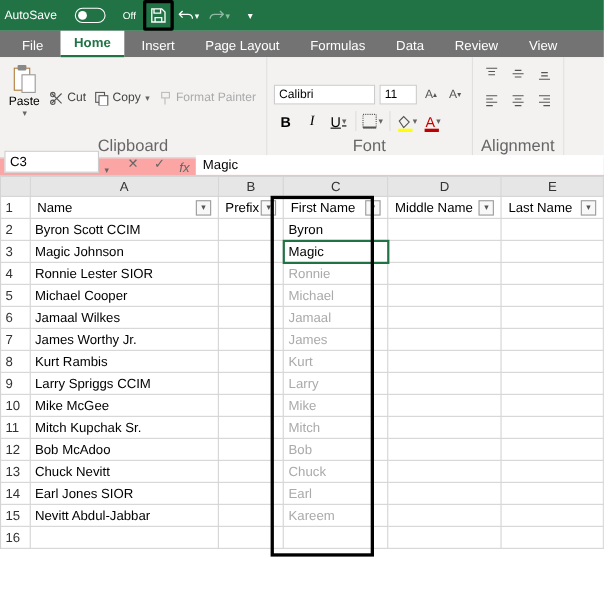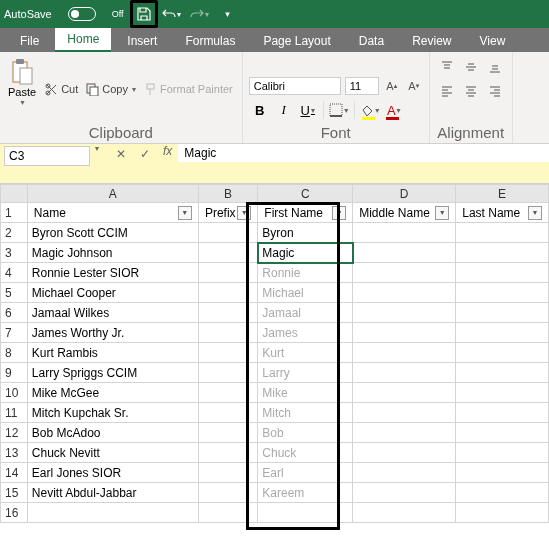--- a/index.html
+++ b/index.html
@@ -9,21 +9,21 @@
 .autosave { display: flex; align-items: center; gap: 16px; font-size: 11px; margin-right: 6px; }
 .toggle { width: 28px; height: 14px; border: 1px solid #fff; border-radius: 8px; position: relative; }
 .toggle::after { content: ""; position: absolute; width: 8px; height: 8px; border-radius: 50%; background: #fff; top: 2px; left: 2px; }
 .qat-btn { width: 28px; height: 28px; display: flex; align-items: center; justify-content: center; color: #fff; }
 .qat-btn.disabled { opacity: 0.5; }
 .save-highlight { border: 3px solid #000; border-radius: 2px; }
 
 .tabs { display: flex; background: #737373; height: 24px; align-items: flex-end; padding-left: 8px; gap: 4px; }
 .tab { padding: 4px 12px; color: #fff; font-size: 12px; cursor: pointer; }
 .tab.active { background: #fff; color: #217346; }
-.tab.home { border-bottom: 2px solid #217346; font-weight: 400; }
+.tab.home { border-bottom: 2px solid #217346; font-weight: 700; }
 
 .ribbon { background: #f3f2f1; border-bottom: 1px solid #d0d0d0; height: 92px; display: flex; }
 .group { display: flex; flex-direction: column; border-right: 1px solid #e0e0e0; padding: 4px 6px 2px; }
 .group-label { font-size: 15px; color: #666; text-align: center; margin-top: auto; padding-top: 2px; }
 .group-content { display: flex; gap: 4px; flex: 1; }
 .paste-btn { display: flex; flex-direction: column; align-items: center; padding: 2px; }
 .paste-icon { width: 28px; height: 28px; display: flex; align-items: center; justify-content: center; }
 .small-btns { display: flex; flex-direction: row; gap: 2px; font-size: 11px; color: #444; }
 .small-btn { display: flex; align-items: center; gap: 3px; padding: 1px 3px; }
 .small-btn.disabled { color: #aaa; }
@@ -37,21 +37,21 @@
 .fmt-b { font-weight: bold; }
 .fmt-i { font-style: italic; font-family: Georgia, serif; }
 .fmt-u { text-decoration: underline; }
 .sep { width: 1px; height: 18px; background: #ddd; margin: 0 2px; }
 .color-btn { position: relative; }
 .color-underline { position: absolute; bottom: 1px; left: 3px; right: 6px; height: 3px; }
 .dropdown-caret { font-size: 8px; margin-left: 1px; color: #666; }
 
 .align-group .row { display: flex; gap: 2px; margin-bottom: 2px; }
 
-.formula-bar { display: flex; align-items: flex-start; height: 40px; border-bottom: 1px solid #d0d0d0; background: #fef9c3; }
+.formula-bar { display: flex; align-items: flex-end; height: 16px; border-bottom: 1px solid #d0d0d0; background: #fca5a5; }
 .name-box { width: 86px; border: 1px solid #ccc; padding: 2px 4px; font-size: 12px; margin: 2px 4px; }
 .fb-btn { width: 24px; height: 20px; display: flex; align-items: center; justify-content: center; color: #666; font-size: 12px; }
 .fx-label { font-style: italic; font-size: 12px; color: #666; padding: 0 6px; }
 .fb-input { flex: 1; border: none; padding: 2px 6px; font-size: 12px; outline: none; }
 
 .grid-wrap { position: relative; }
 table.grid { border-collapse: collapse; width: 100%; }
 .grid th, .grid td { border: 1px solid #d4d4d4; font-size: 12px; text-align: left; }
 .grid th { background: #e6e6e6; font-weight: normal; text-align: center; height: 18px; color: #333; }
 .corner { width: 26px; background: #e6e6e6; }
@@ -100,22 +100,22 @@
       </svg>
     <span class="dropdown-caret" style="color:#fff;">▾</span>
   </div>
   <div class="qat-btn" style="font-size:9px;">▾</div>
 </div>
 
 <div class="tabs">
   <div class="tab">File</div>
   <div class="tab active home">Home</div>
   <div class="tab">Insert</div>
+  <div class="tab">Page Layout</div>
   <div class="tab">Formulas</div>
-  <div class="tab">Page Layout</div>
   <div class="tab">Data</div>
   <div class="tab">Review</div>
   <div class="tab">View</div>
 </div>
 
 <div class="ribbon">
   <div class="group">
     <div class="group-content">
       <div class="paste-btn">
         <div class="paste-icon">

